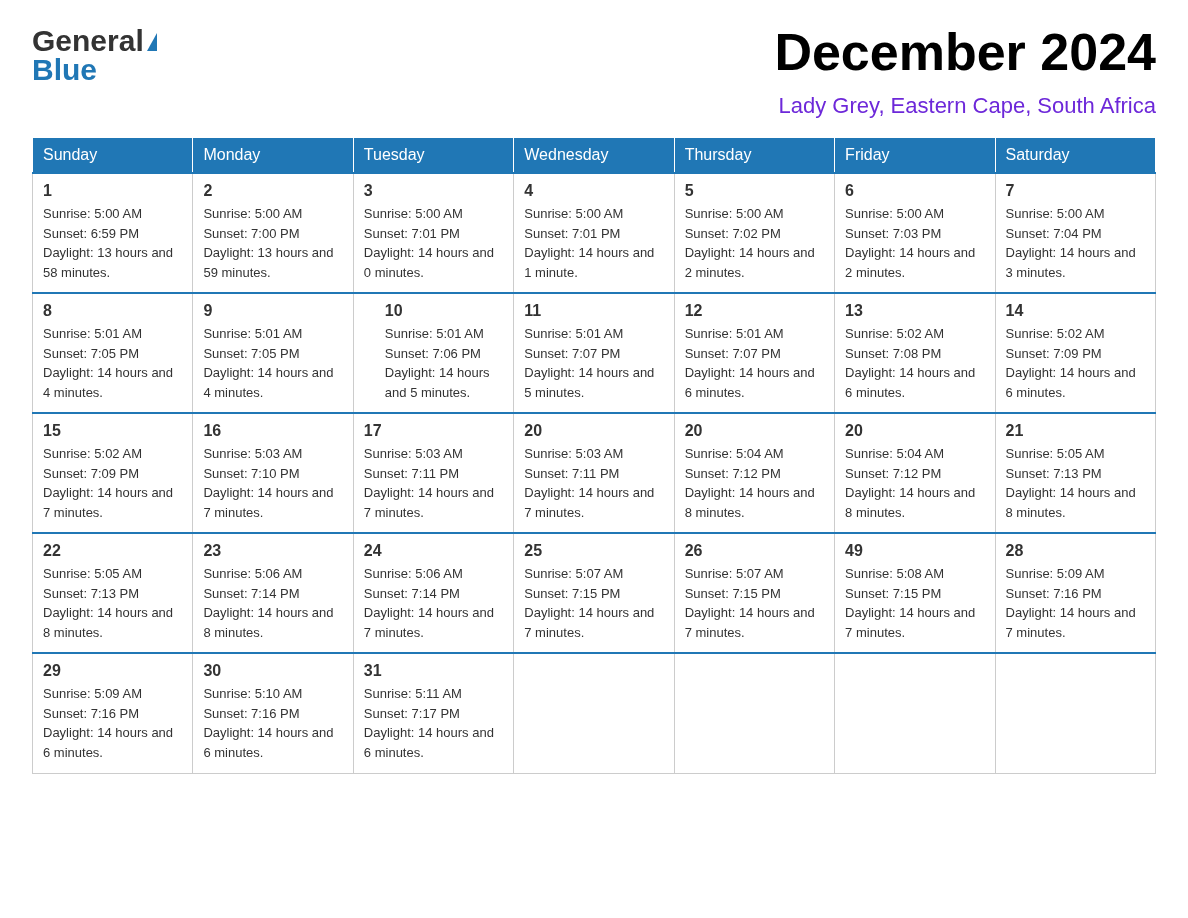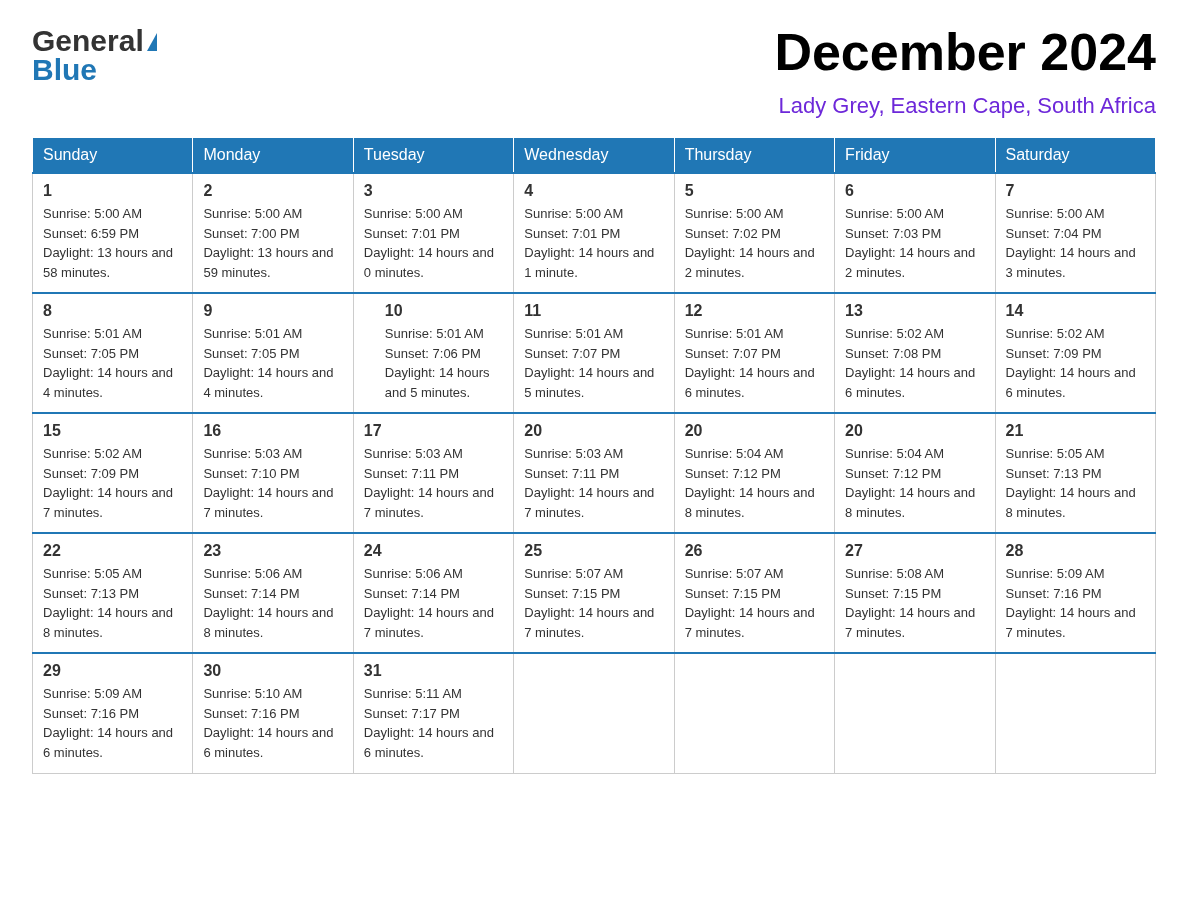--- a/index.html
+++ b/index.html
@@ -310,21 +310,21 @@
       </td>
         <td style="border-top: 2px solid rgb(32, 119, 181);">
         <span class="day-number">26</span>
         <div class="day-info">
           Sunrise: 5:07 AM<br>
           Sunset: 7:15 PM<br>
           Daylight: 14 hours and 7 minutes.
         </div>
       </td>
         <td style="border-top: 2px solid rgb(32, 119, 181);">
-        <span class="day-number">27</span>
+        <span class="day-number">49</span>
         <div class="day-info">
           Sunrise: 5:08 AM<br>
           Sunset: 7:15 PM<br>
           Daylight: 14 hours and 7 minutes.
         </div>
       </td>
         <td style="border-top: 2px solid rgb(32, 119, 181); border-radius: 17px;">
         <span class="day-number">28</span>
         <div class="day-info">
           Sunrise: 5:09 AM<br>

